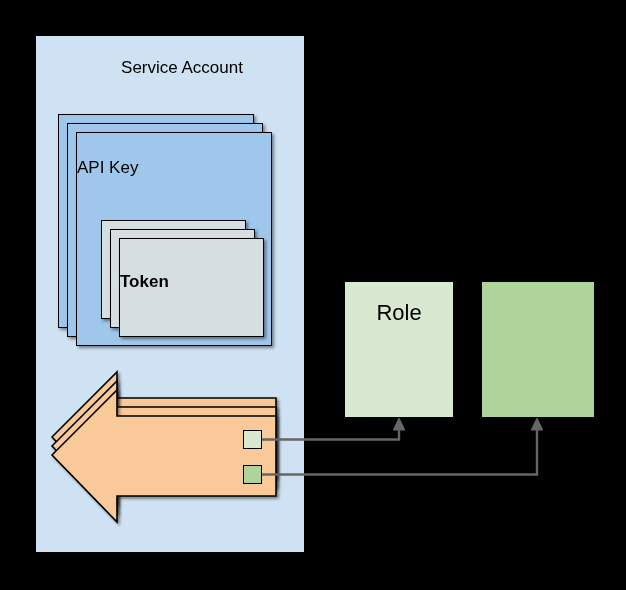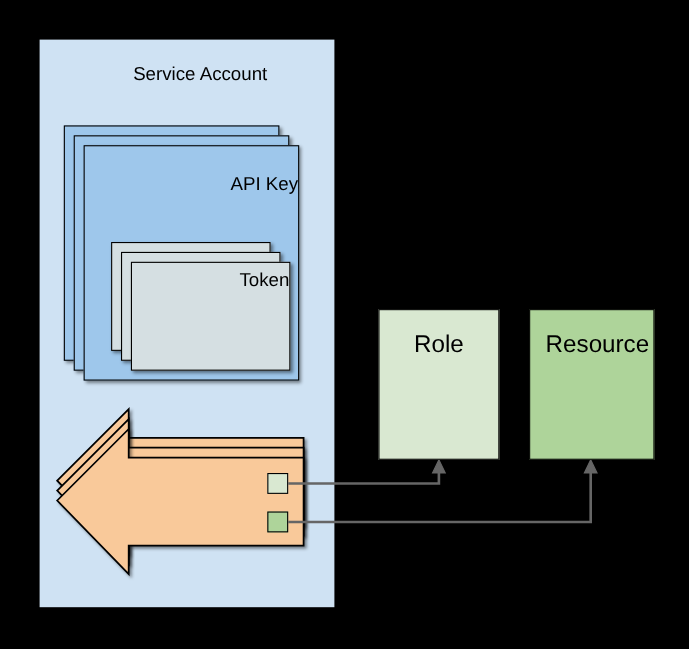--- a/index.html
+++ b/index.html
@@ -42,38 +42,38 @@
   .card {
     position: absolute;
     box-sizing: border-box;
     border: 1.4px solid #000000;
     box-shadow: 2px 2px 3px rgba(0,0,0,0.45);
   }
   .card-label {
     position: absolute;
     left: 0;
     width: 100%;
-    text-align: right;
+    text-align: left;
     font-size: 17px;
     color: #000000;
   }
 
   
   .apikey { background: #9ec7eb; }
   .apikey-1 { left: 58px;  top: 114px; width: 196px; height: 214px; }
   .apikey-2 { left: 67px;  top: 123px; width: 196px; height: 214px; }
   .apikey-3 { left: 76px;  top: 132px; width: 196px; height: 214px; }
   .apikey-label { top: 25px; }
 
   
   .token { background: #d5dfe2; }
   .token-1 { left: 101px; top: 220px; width: 145px; height: 99px; }
   .token-2 { left: 110px; top: 229px; width: 145px; height: 99px; }
   .token-3 { left: 119px; top: 238px; width: 145px; height: 99px; }
-  .token-label { top: 6px; }
+  .token-label { top: 33px; font-weight: bold; }
 
   
   .arrow-wrap {
     position: absolute;
     left: 0;
     top: 0;
     width: 626px;
     height: 590px;
     pointer-events: none;
   }
@@ -187,16 +187,15 @@
       <path d="M 262 474.5 L 537 474.5 L 537 429" fill="none" stroke="#666666" stroke-width="2.4"></path>
       <polygon points="537,418 531.2,430 542.8,430" fill="#666666" stroke="#666666" stroke-width="1"></polygon>
     </svg>
   </div>
 
   <div class="target-box box-role">
     <span>Role</span>
   </div>
 
   <div class="target-box box-rg">
-    <div>Resource</div>
   </div>
 
 </div>
 
 </body></html>

